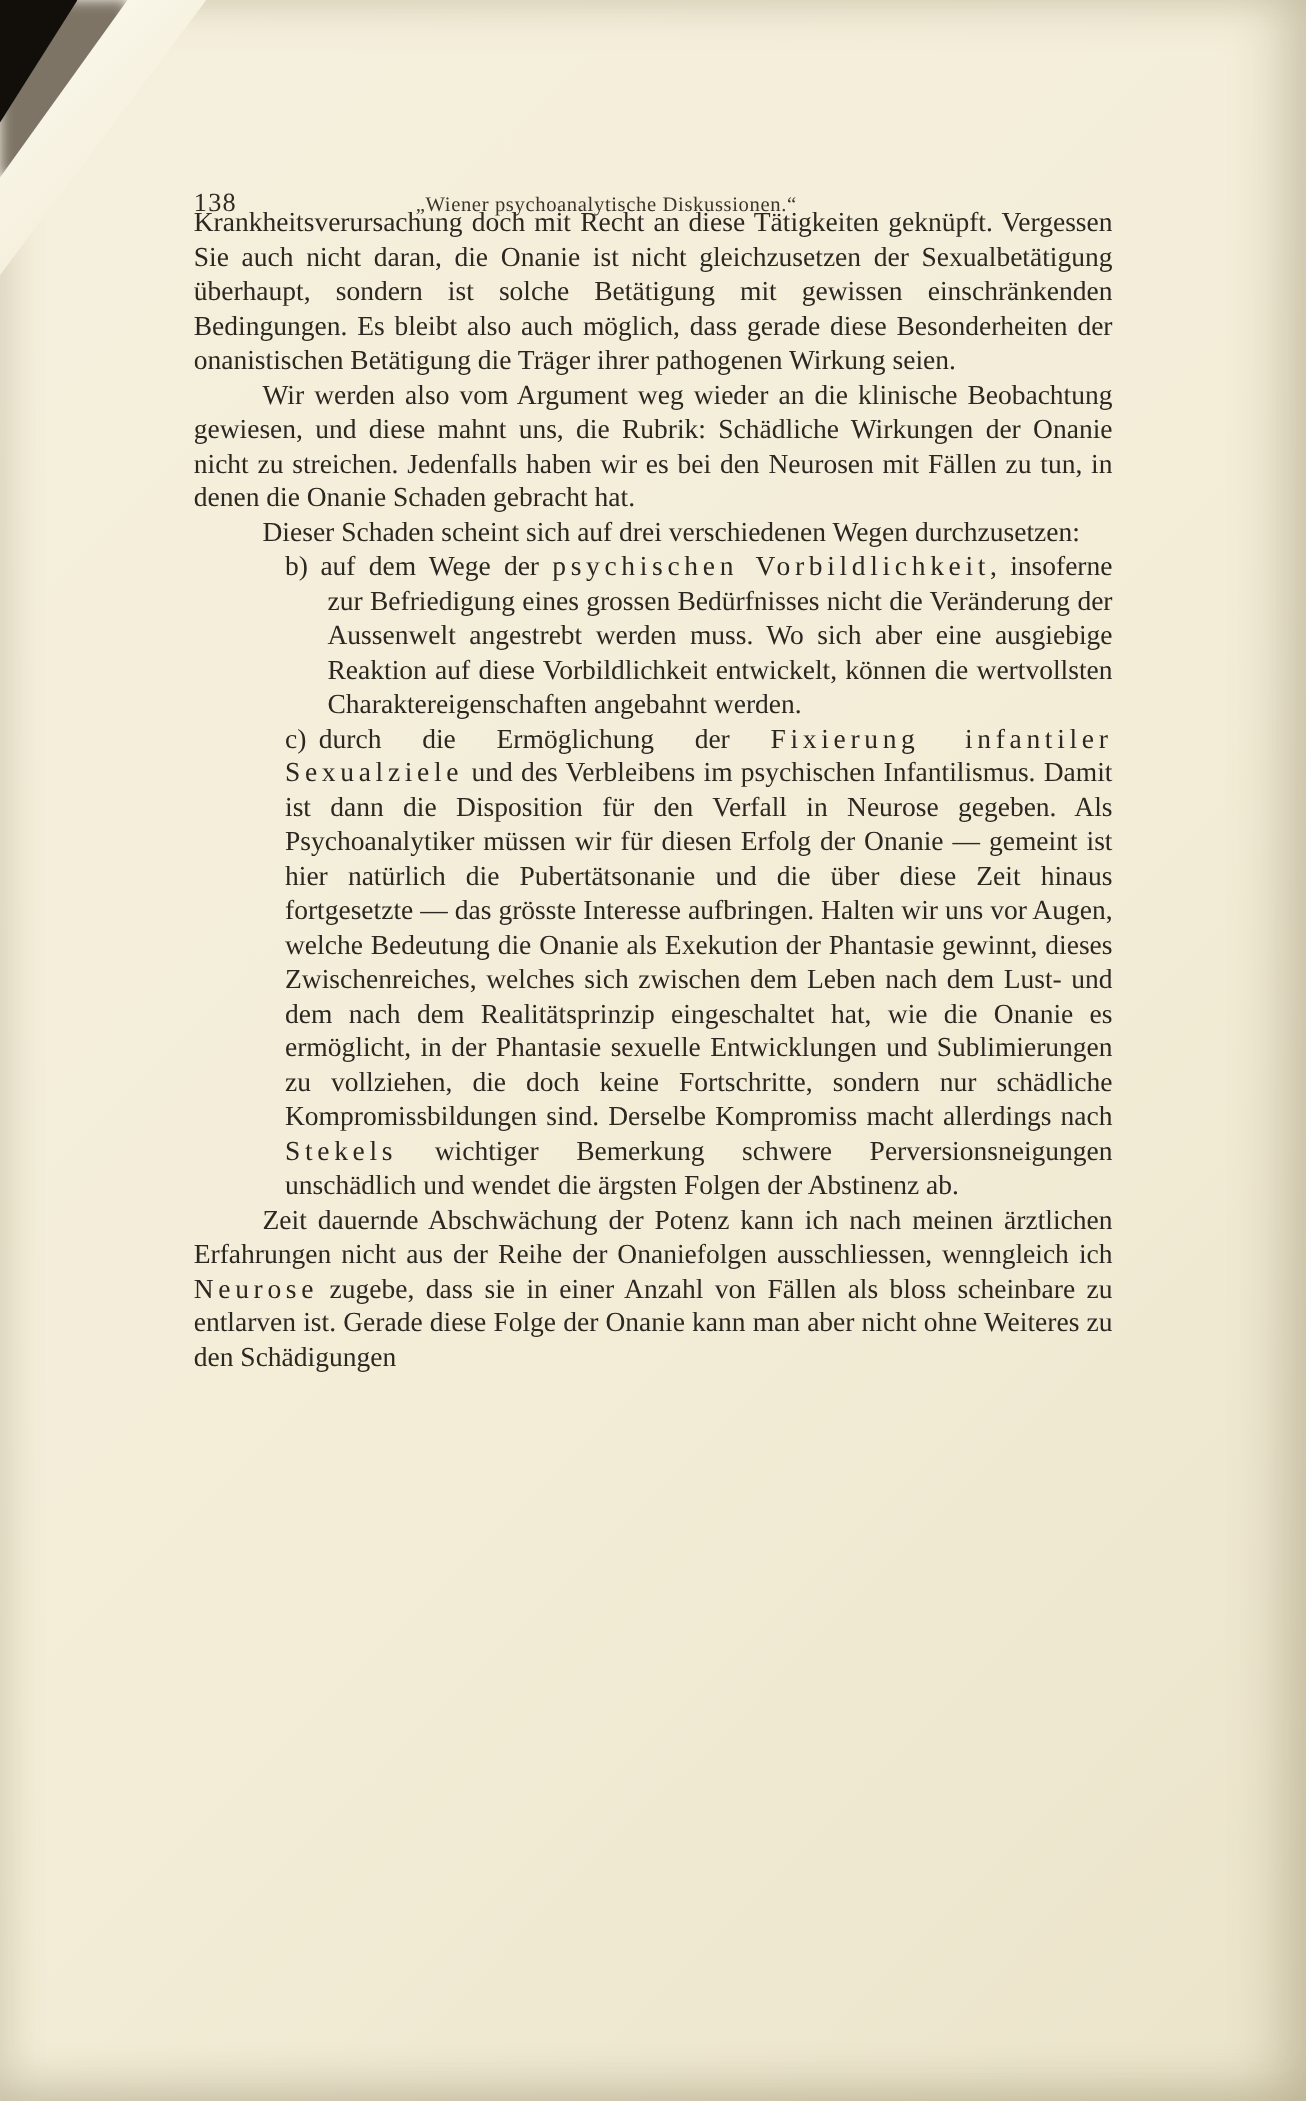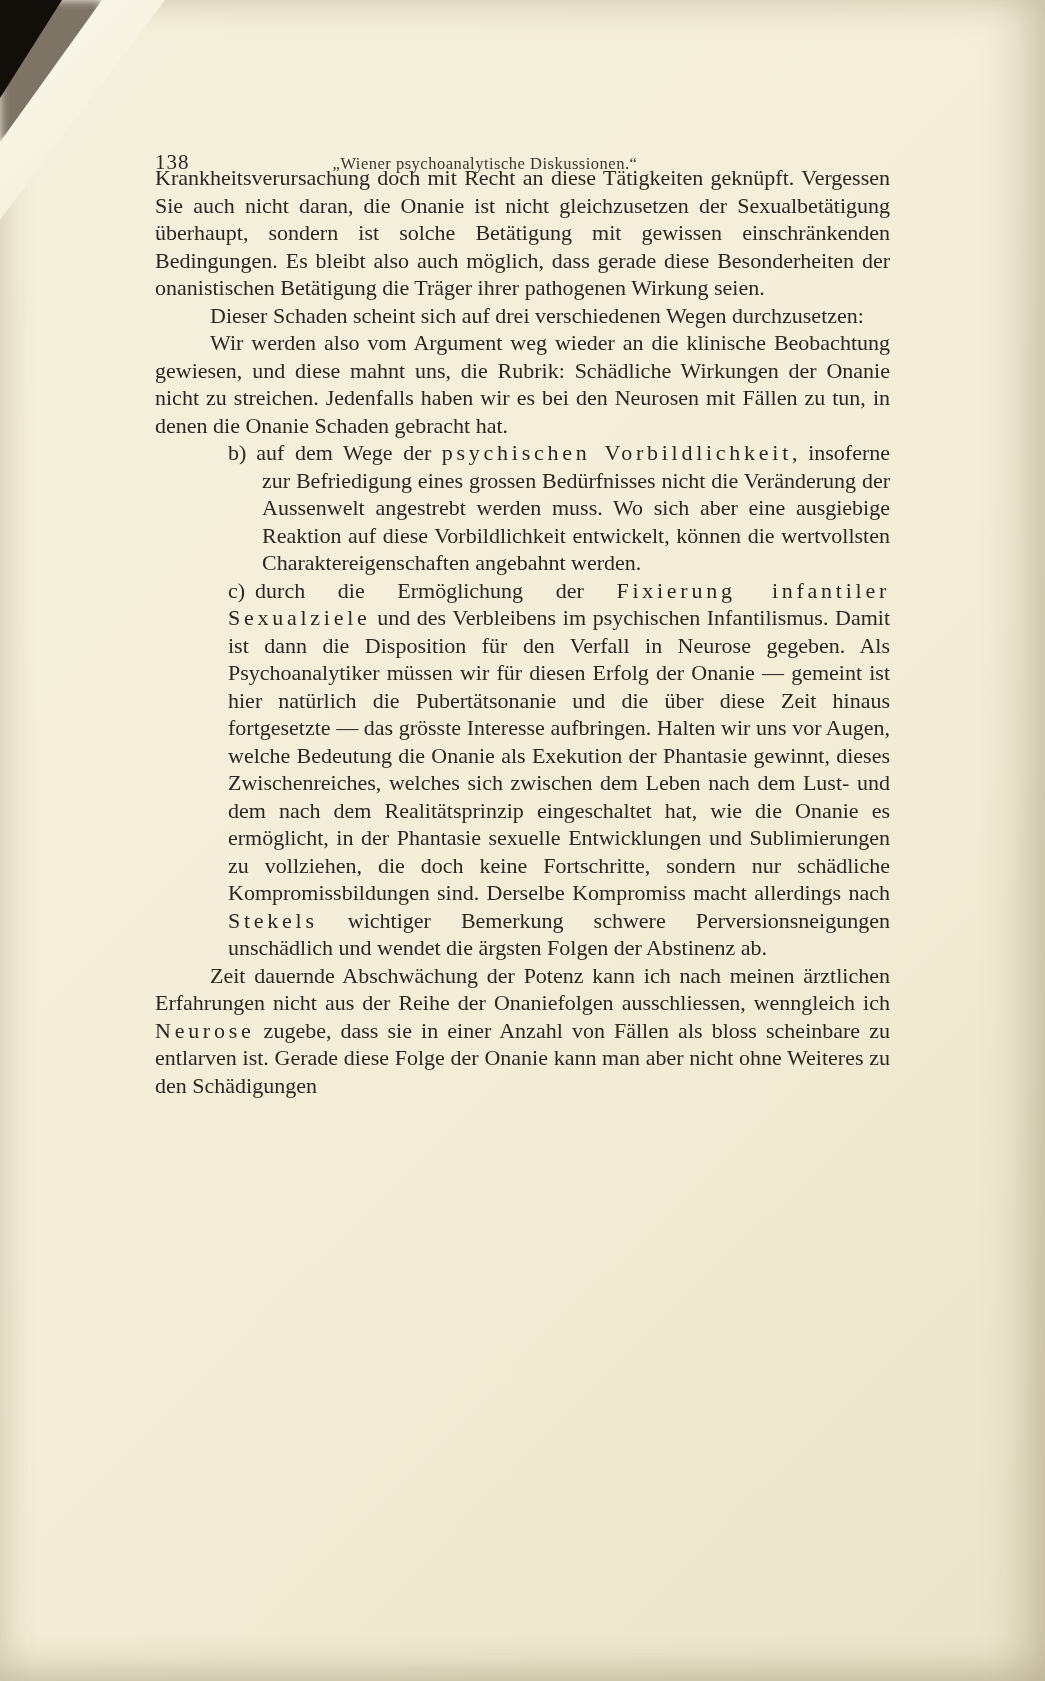--- a/index.html
+++ b/index.html
@@ -86,19 +86,19 @@
   <div class="corner-mid"></div>
   <div class="corner-dark"></div>
 
   <div class="header">
     <span class="page-number">138</span>
     <span class="running-title">„Wiener psychoanalytische Diskussionen.“</span>
   </div>
 
   <div class="text-block">
     <p class="para no-indent"><span>Krankheitsverursachung doch mit Recht an diese Tätigkeiten geknüpft. Vergessen Sie auch nicht daran, die Onanie ist nicht gleichzusetzen der Sexualbetätigung überhaupt, sondern ist solche Betätigung mit gewissen einschränkenden Bedingungen. Es bleibt also auch möglich, dass gerade diese Besonderheiten der onanistischen Betätigung die Träger ihrer pathogenen Wirkung seien.</span></p>
+    <p class="para"><span>Wir werden also vom Argument weg wieder an die klinische Beobachtung gewiesen, und diese mahnt uns, die Rubrik: Schädliche Wirkungen der Onanie nicht zu streichen. Jedenfalls haben wir es bei den Neurosen mit Fällen zu tun, in denen die Onanie Schaden gebracht hat.</span></p>
     <p class="para"><span>Dieser Schaden scheint sich auf drei verschiedenen Wegen durchzusetzen:</span></p>
-    <p class="para"><span>Wir werden also vom Argument weg wieder an die klinische Beobachtung gewiesen, und diese mahnt uns, die Rubrik: Schädliche Wirkungen der Onanie nicht zu streichen. Jedenfalls haben wir es bei den Neurosen mit Fällen zu tun, in denen die Onanie Schaden gebracht hat.</span></p>
     <p class="list-hang"><span class="marker">b)</span><span>auf dem Wege der </span><span class="spaced">psychischen Vorbildlichkeit</span><span>, insoferne zur Befriedigung eines grossen Bedürfnisses nicht die Veränderung der Aussenwelt angestrebt werden muss. Wo sich aber eine ausgiebige Reaktion auf diese Vorbildlichkeit entwickelt, können die wertvollsten Charaktereigenschaften angebahnt werden.</span></p>
     <p class="list-block"><span class="marker">c)</span><span>durch die Ermöglichung der </span><span class="spaced">Fixierung infantiler Sexualziele</span><span> und des Verbleibens im psychischen Infantilismus. Damit ist dann die Disposition für den Verfall in Neurose gegeben. Als Psychoanalytiker müssen wir für diesen Erfolg der Onanie — gemeint ist hier natürlich die Pubertätsonanie und die über diese Zeit hinaus fortgesetzte — das grösste Interesse aufbringen. Halten wir uns vor Augen, welche Bedeutung die Onanie als Exekution der Phantasie gewinnt, dieses Zwischenreiches, welches sich zwischen dem Leben nach dem Lust- und dem nach dem Realitätsprinzip eingeschaltet hat, wie die Onanie es ermöglicht, in der Phantasie sexuelle Entwicklungen und Sublimierungen zu vollziehen, die doch keine Fortschritte, sondern nur schädliche Kompromissbildungen sind. Derselbe Kompromiss macht allerdings nach </span><span class="spaced">Stekels</span><span> wichtiger Bemerkung schwere Perversionsneigungen unschädlich und wendet die ärgsten Folgen der Abstinenz ab.</span></p>
     <p class="para"><span>Zeit dauernde Abschwächung der Potenz kann ich nach meinen ärztlichen Erfahrungen nicht aus der Reihe der Onaniefolgen ausschliessen, wenngleich ich </span><span class="spaced">Neurose</span><span> zugebe, dass sie in einer Anzahl von Fällen als bloss scheinbare zu entlarven ist. Gerade diese Folge der Onanie kann man aber nicht ohne Weiteres zu den Schädigungen</span></p>
   </div>
 </div>
 
 </body></html>

